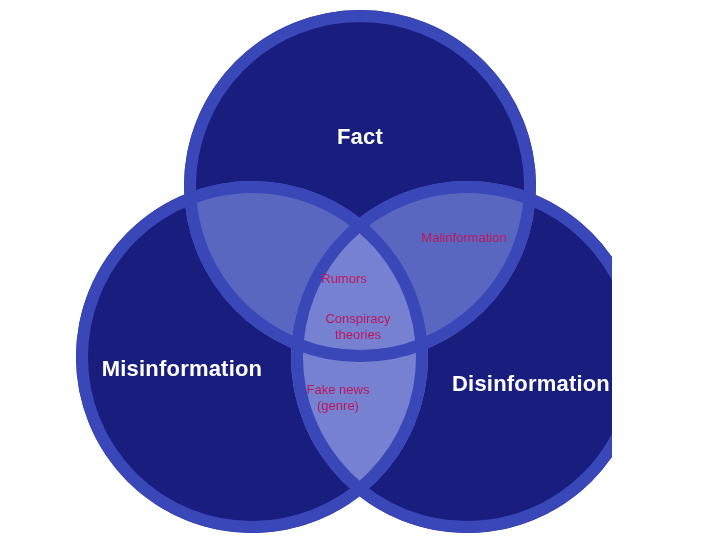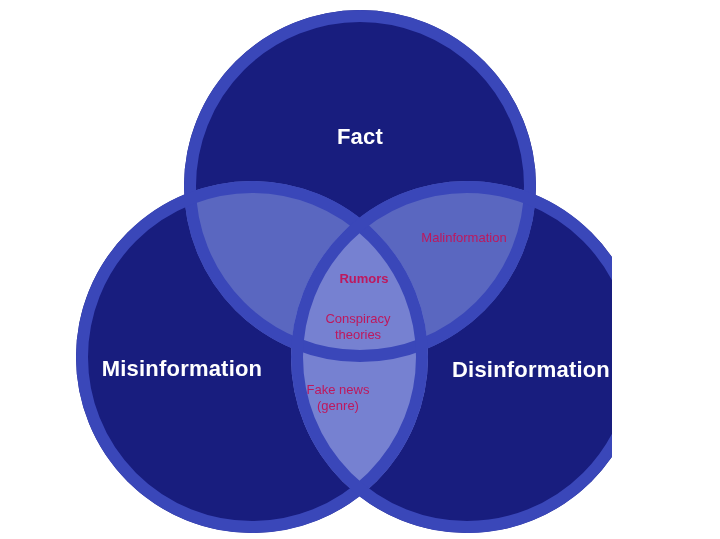--- a/index.html
+++ b/index.html
@@ -73,23 +73,23 @@
 
     <circle cx="360" cy="186" r="170" fill="none" stroke-width="12" stroke="#3a47b9"></circle>
     <circle cx="252" cy="357" r="170" fill="none" stroke-width="12" stroke="#3a47b9"></circle>
     <circle cx="467" cy="357" r="170" fill="none" stroke-width="12" stroke="#3a47b9"></circle>
   </svg>
 
   <div class="label big" style="left:360px; top:137px;">Fact</div>
 
   <div class="label big" style="left:182px; top:369px;">Misinformation</div>
 
-  <div class="label big" style="left:531px; top:370px;">Disinformation</div>
+  <div class="label big" style="left:531px; top:384px;">Disinformation</div>
 
   <div class="label small" style="left:464px; top:238px;">Malinformation</div>
 
-  <div class="label small" style="left:364px; top:279px;font-weight:bold;">Rumors</div>
+  <div class="label small" style="left:344px; top:279px;">Rumors</div>
 
   <div class="label small wrap" style="left:358px; top:327px; width:96px;">Conspiracy theories</div>
 
   <div class="label small wrap" style="left:338px; top:398px; width:88px;">Fake news (genre)</div>
 
 </div>
 
 </body></html>

